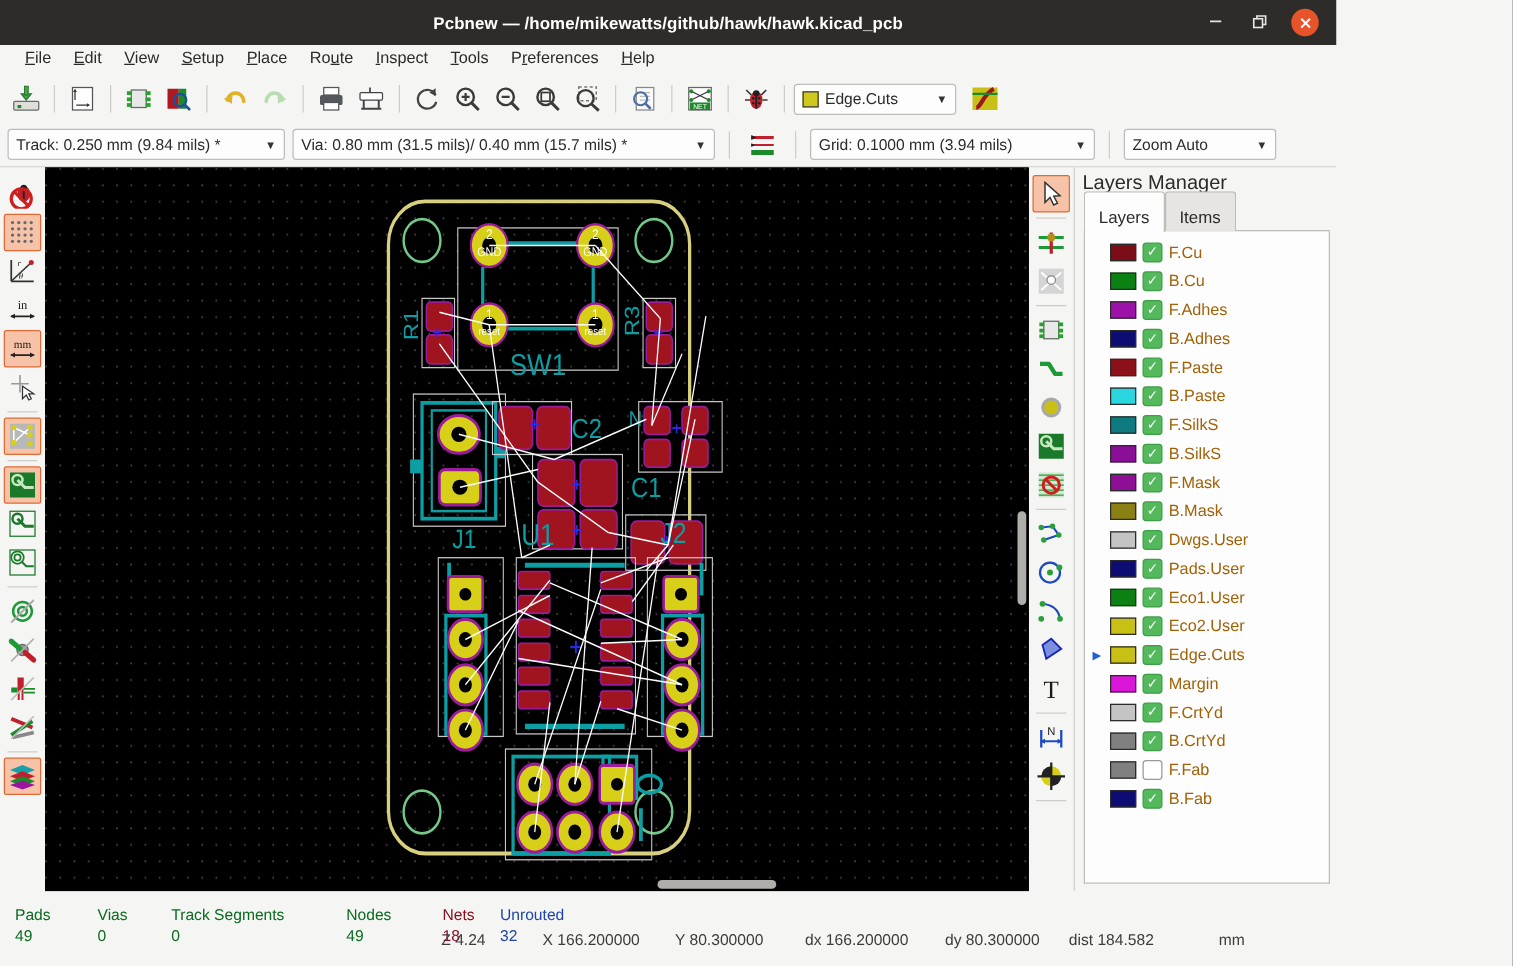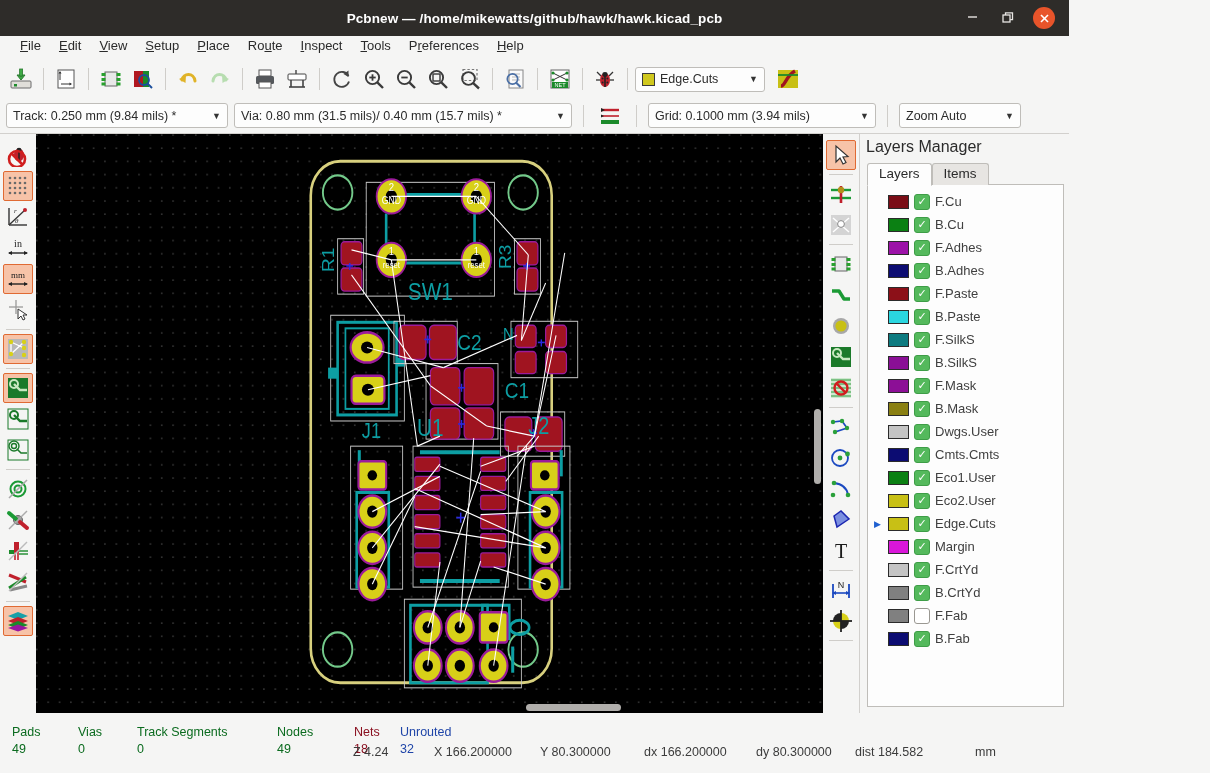--- a/index.html
+++ b/index.html
@@ -71,35 +71,35 @@
   .hthumb { position: absolute; height: 7px; top: 2px; background: #b0aeab; border-radius: 4px; }
   .vscroll { position: absolute; top: 0; bottom: 0; right: 0; width: 11px; }
   .vthumb { position: absolute; width: 7px; left: 2px; background: #b0aeab; border-radius: 4px; }
 
   
   .layers-panel { width: 210px; flex: 0 0 210px; background: #f5f5f4; display: flex; flex-direction: column;
                   border-left: 1px solid #d2d0cd; }
   .lp-title { font-size: 16px; padding: 4px 6px 3px 6px; color: #2b2b2b; }
   .lp-tabs { display: flex; padding-left: 7px; position: relative; height: 26px; align-items: flex-end; }
   .lp-tabs:after { content:""; position:absolute; left:7px; right:5px; bottom:0; height:1px; background:#bfbdb9; }
-  .lp-tab { padding: 2px 11px 4px 11px; font-size: 13.5px; border: 1px solid #bfbdb9;
+  .lp-tab { padding: 12px 11px 4px 11px; font-size: 13.5px; border: 1px solid #bfbdb9;
             border-bottom: none; background: #e7e5e2; border-radius: 3px 3px 0 0; cursor: default;
             position: relative; z-index: 2; }
   .lp-tab.active { background: #fdfdfd; border-bottom: 1px solid #fdfdfd; margin-bottom: -1px; }
   .lp-body { flex: 1 1 auto; margin: 0 5px 6px 7px; background: #fdfdfd;
              border: 1px solid #bfbdb9; border-top: none; overflow: hidden; padding-top: 5px; }
   .lrow { display: flex; align-items: center; height: 23px; padding-left: 4px; gap: 5px; cursor: default; }
   .larrow { width: 11px; font-size: 9px; color: #2060d0; text-align: center; }
   .lsw { width: 21px; height: 14px; border: 1.5px solid #2b2b2b; flex: 0 0 21px; }
   .lchk { width: 16px; height: 16px; border-radius: 3px; flex: 0 0 16px;
           display: flex; align-items: center; justify-content: center;
           font-size: 11px; color: #ffffff; }
   .lchk.on { background: #54b95c; border: 1px solid #3e9d47; }
   .lchk.off { background: #ffffff; border: 1px solid #9a9892; }
-  .lname { font-size: 13px; color: #404040; }
+  .lname { font-size: 13px; color: #a16207; }
 
   
   .status { flex: 0 0 60px; background: #f5f5f4; position: relative; font-size: 12.5px; }
   .st-item { position: absolute; }
   .st-lbl { font-weight: normal; }
   .st-val { position: absolute; top: 17px; left: 0; }
   .st-coords { position: absolute; top: 32px; font-size: 12.5px; color: #3c3c3c; }
 </style>
 </head>
 <body>
@@ -922,21 +922,21 @@
           <div class="lrow">
             <span class="larrow"></span>
             <span class="lsw" style="background: rgb(196, 196, 196);"></span>
             <span class="lchk on">✓</span>
             <span class="lname">Dwgs.User</span>
           </div>
           <div class="lrow">
             <span class="larrow"></span>
             <span class="lsw" style="background: rgb(12, 12, 114);"></span>
             <span class="lchk on">✓</span>
-            <span class="lname">Cmts.Cmts</span>
+            <span class="lname">Pads.User</span>
           </div>
           <div class="lrow">
             <span class="larrow"></span>
             <span class="lsw" style="background: rgb(11, 128, 19);"></span>
             <span class="lchk on">✓</span>
             <span class="lname">Eco1.User</span>
           </div>
           <div class="lrow">
             <span class="larrow"></span>
             <span class="lsw" style="background: rgb(200, 192, 21);"></span>

